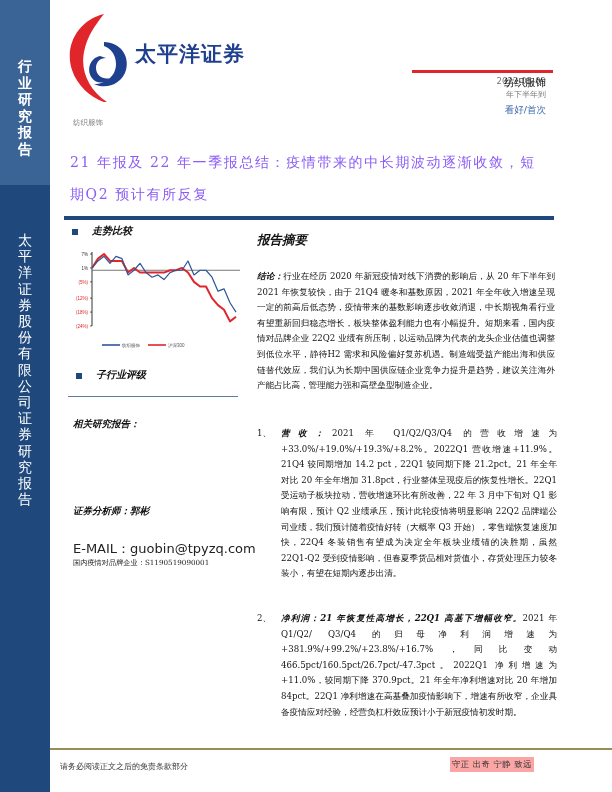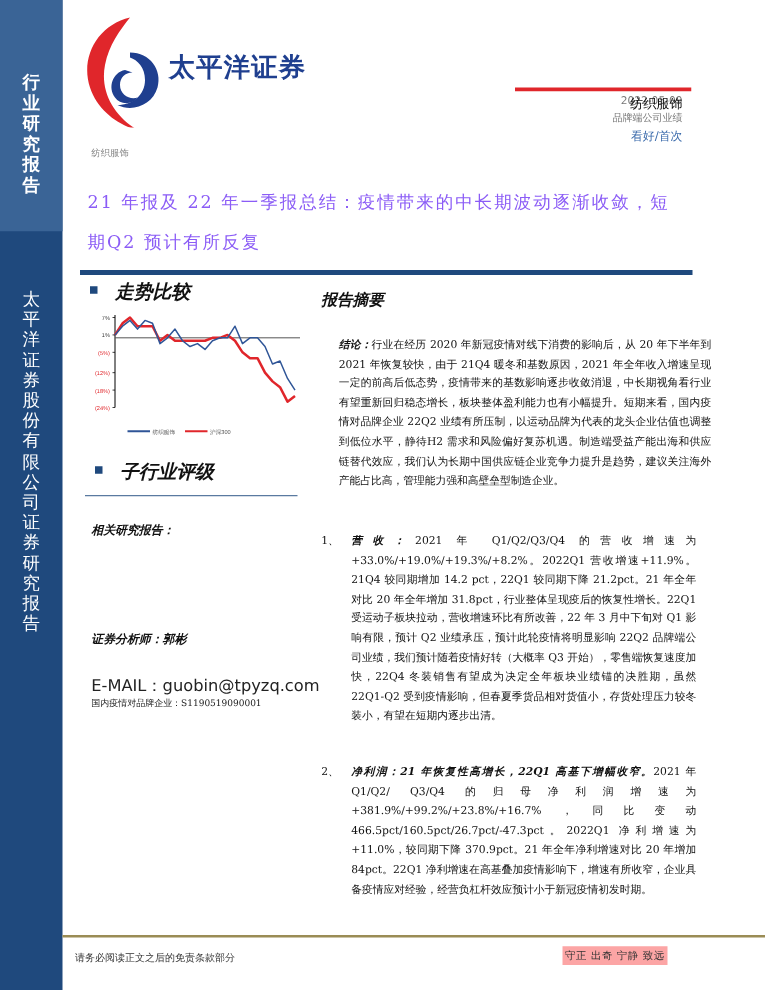--- a/index.html
+++ b/index.html
@@ -22,35 +22,35 @@
   .hdr-type { font-size: 8px; color: #777; line-height: 14px; }
   .hdr-rating { font-size: 9.5px; color: #3a6aab; line-height: 15px; }
   .hdr-redline { position: absolute; left: 412px; top: 70px; width: 141px; height: 3px; background: #e0262b; }
   .hdr-industry { position: absolute; right: 66px; top: 76px; font-size: 10.5px; color: #111; font-family: "DejaVu Sans", sans-serif; }
 
   .breadcrumb { position: absolute; left: 73px; top: 118px; font-size: 7.5px; color: #888; font-family: "DejaVu Sans", sans-serif; }
   .title { position: absolute; left: 70px; top: 146px; width: 480px; font-size: 14px; line-height: 32px; letter-spacing: 1.6px; color: #8b5cf6; }
 
   .title-rule { position: absolute; left: 64px; top: 216px; width: 490px; height: 4px; background: #1f497d; }
 
-  .sec-head { position: absolute; font-weight: bold; font-style: italic; font-size: 15px; color: #111; }
+  .sec-head { position: absolute; font-weight: bold; font-style: italic; font-size: 10px; color: #111; }
   .sec-bullet { position: absolute; width: 6px; height: 6px; background: #1f497d; }
 
   .chart { position: absolute; left: 66px; top: 246px; width: 180px; height: 110px; }
 
   .left-rule { position: absolute; left: 68px; top: 396px; width: 170px; height: 1px; background: #5a7aa0; }
 
   .related { position: absolute; left: 73px; top: 418px; font-size: 9.5px; font-weight: bold; font-style: italic; }
   .analyst { position: absolute; left: 73px; top: 505px; font-size: 9.5px; font-weight: bold; font-style: italic; }
   .email { position: absolute; left: 73px; top: 540px; font-size: 13px; font-family: "DejaVu Sans", sans-serif; color: #222; }
   .license { position: absolute; left: 73px; top: 558px; font-size: 7.2px; color: #222; }
 
   .summary-title { position: absolute; left: 257px; top: 232px; font-size: 12.5px; font-weight: bold; font-style: italic; }
 
-  .para { position: absolute; left: 271px; width: 298px; font-size: 8.6px; line-height: 15.6px; text-align: justify; color: #111; }
+  .para { position: absolute; left: 257px; width: 298px; font-size: 8.6px; line-height: 15.6px; text-align: justify; color: #111; }
   .para b { font-weight: bold; font-style: italic; }
   .p1 { top: 269px; }
   .item { position: absolute; left: 257px; width: 300px; font-size: 8.6px; line-height: 15.6px; color: #111; }
   .item .num { position: absolute; left: 0; top: 0; width: 24px; }
   .item .body { margin-left: 24px; text-align: justify; }
   .item b { font-weight: bold; font-style: italic; }
   .i1 { top: 426px; }
   .i2 { top: 611px; }
 
   .footer-rule { position: absolute; left: 50px; top: 748px; width: 562px; height: 2px; background: #9a8c55; }
@@ -94,21 +94,21 @@
   <svg width="80" height="90" viewBox="0 0 80 90" style="position:absolute;left:0;top:0;">
     <path d="M44 2 C18 8, 4 34, 12 58 C18 76, 34 88, 50 92 C30 80, 20 60, 24 40 C27 24, 36 12, 44 2 Z" fill="#e0262b"></path>
     <path d="M44 30 C60 30, 70 44, 66 58 C62 72, 46 78, 34 72 C46 72, 56 64, 56 52 C56 42, 50 36, 44 34 Z" fill="#1f3f8f"></path>
     <path d="M40 44 C30 46, 26 58, 32 66 C36 72, 46 72, 50 66 C44 68, 36 64, 36 56 C36 50, 40 46, 46 46 Z" fill="#1f3f8f"></path>
   </svg>
   <div class="logo-cn" style="left:75px;top:28px;text-align:right;">太平洋证券</div>
 </div>
 
 <div class="hdr-right">
   <div class="hdr-date">2022-05-09</div>
-  <div class="hdr-type">品牌端公司业绩</div>
+  <div class="hdr-type">年下半年到</div>
   <div class="hdr-rating">看好/首次</div>
 </div>
 <div class="hdr-redline"></div>
 <div class="hdr-industry">纺织服饰</div>
 
 <div class="breadcrumb">纺织服饰</div>
 <div class="title">21 年报及 22 年一季报总结：疫情带来的中长期波动逐渐收敛，短期Q2 预计有所反复</div>
 <div class="title-rule"></div>
 
 <div class="sec-bullet" style="left:72px;top:229px;"></div>

